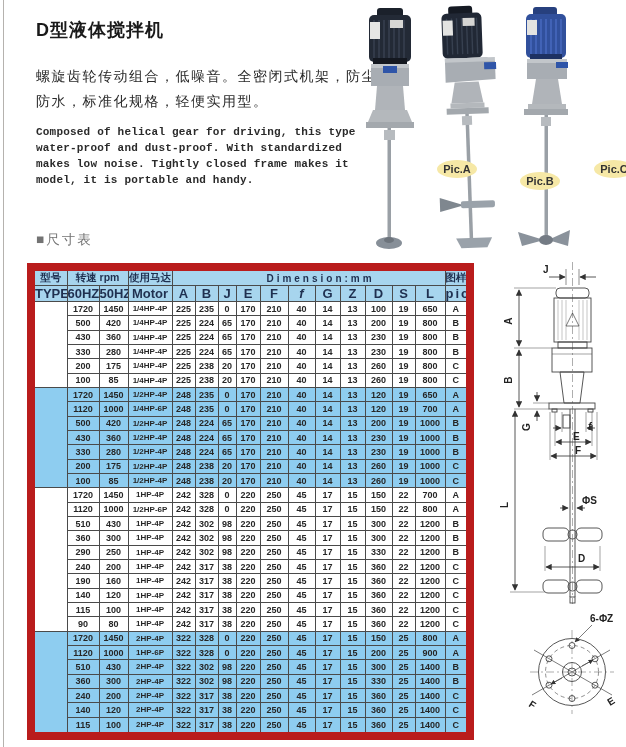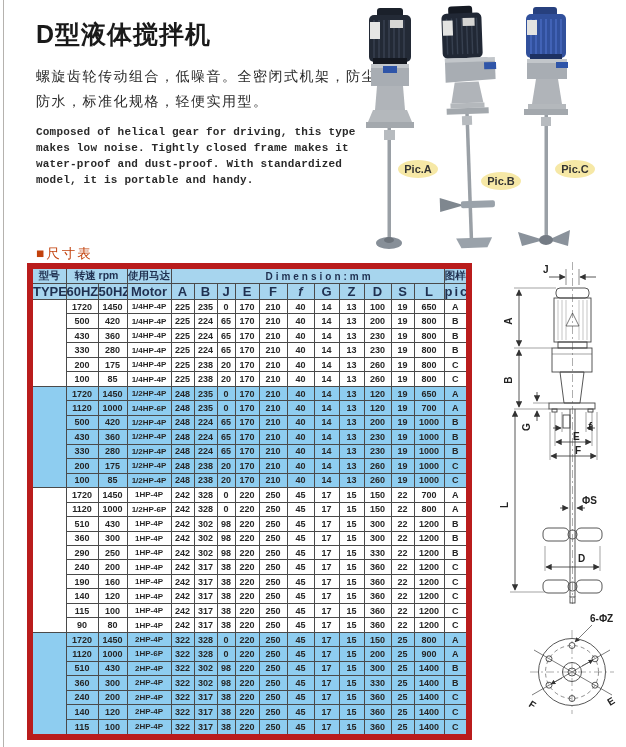--- a/index.html
+++ b/index.html
@@ -7,41 +7,41 @@
     --row-blue:#8ecdf0;
     --badge-yellow:#f6e8a6;
     --ink:#222222;
   }
   *{margin:0;padding:0;box-sizing:border-box;}
   html,body{width:626px;height:747px;background:#ffffff;overflow:hidden;
     font-family:"Liberation Sans",sans-serif;color:var(--ink);}
   .page{position:relative;width:626px;height:747px;background:#fff;}
   .edge-line{position:absolute;left:3px;top:0;width:1px;height:747px;background:#b5b2ae;}
 
-  .title{position:absolute;left:36px;top:18px;font-size:25px;font-weight:bold;
+  .title{position:absolute;left:36px;top:18px;font-size:18px;font-weight:bold;
     letter-spacing:1px;color:#1a1a1a;}
   .desc-cn{position:absolute;left:36px;top:64px;font-size:14px;line-height:25px;
     letter-spacing:1.5px;color:#2a2a2a;}
   .desc-en{position:absolute;left:36px;top:124px;font-family:"Liberation Mono","DejaVu Sans Mono",monospace;
     font-size:11px;font-weight:600;line-height:16px;color:#2a2a2a;letter-spacing:0.2px;}
 
-  .section-heading{position:absolute;left:36px;top:245px;font-size:13.5px;
-    letter-spacing:2px;color:#c2410c;}
+  .section-heading{position:absolute;left:36px;top:231px;font-size:13.5px;
+    letter-spacing:2px;color:#737373;}
 
   .photos{position:absolute;left:350px;top:0;width:276px;height:262px;}
   .badge{position:absolute;width:40px;height:18px;border-radius:50%;
     background:var(--badge-yellow);color:#333;font-size:11px;font-weight:bold;
-    display:flex;align-items:center;justify-content:center;}
+    display:flex;align-items:center;justify-content:center;margin-left:39px;}
   .badge-a{left:398px;top:160px;}
   .badge-b{left:481px;top:172px;}
   .badge-c{left:555px;top:160px;}
 
   
   .dim-table{position:absolute;left:27px;top:263px;border-collapse:collapse;
-    table-layout:fixed;width:436px;height:477px;border:6px solid #b91c1c;}
+    table-layout:fixed;width:436px;height:477px;border:8px solid #b91c1c;}
   .dim-table th,.dim-table td{border:1px solid #4a4a4a;text-align:center;
     padding:0;overflow:hidden;white-space:nowrap;vertical-align:middle;}
   .dim-table thead th{background:var(--header-blue);color:#1f3050;height:15px;
     font-size:13px;font-weight:bold;}
   .dim-table thead th.cn{font-size:10.5px;}
   .dim-table thead th.dimspan{letter-spacing:3px;font-size:10px;padding-left:24px;}
   .dim-table thead th.picl{letter-spacing:2px;}
   .dim-table td{font-size:9px;font-weight:bold;color:#262626;background:#fff;}
   .dim-table td.motor{font-size:8px;}
   .dim-table td.model{font-size:9.5px;padding-left:48px;}
@@ -59,22 +59,22 @@
 
   <div class="title">D型液体搅拌机</div>
 
   <div class="desc-cn">
     <div>螺旋齿轮传动组合，低噪音。全密闭式机架，防尘、</div>
     <div>防水，标准化规格，轻便实用型。</div>
   </div>
 
   <div class="desc-en">
     <div>Composed of helical gear for driving, this type</div>
+    <div>water-proof and dust-proof. With standardized</div>
     <div>makes low noise. Tightly closed frame makes it</div>
-    <div>water-proof and dust-proof. With standardized</div>
     <div>model, it is portable and handy.</div>
   </div>
 
   <svg class="photos" viewBox="350 0 276 262" width="276" height="262" xmlns="http://www.w3.org/2000/svg">
 
     <g>
       <rect x="387.5" y="125" width="3.5" height="120" fill="#9aa0a6"></rect>
       <rect x="377" y="8" width="26" height="10" rx="3" fill="#1b212b"></rect>
       <rect x="369" y="15" width="42" height="47" rx="5" fill="#232a36"></rect>
       <g stroke="#3a4252" stroke-width="1.4">

